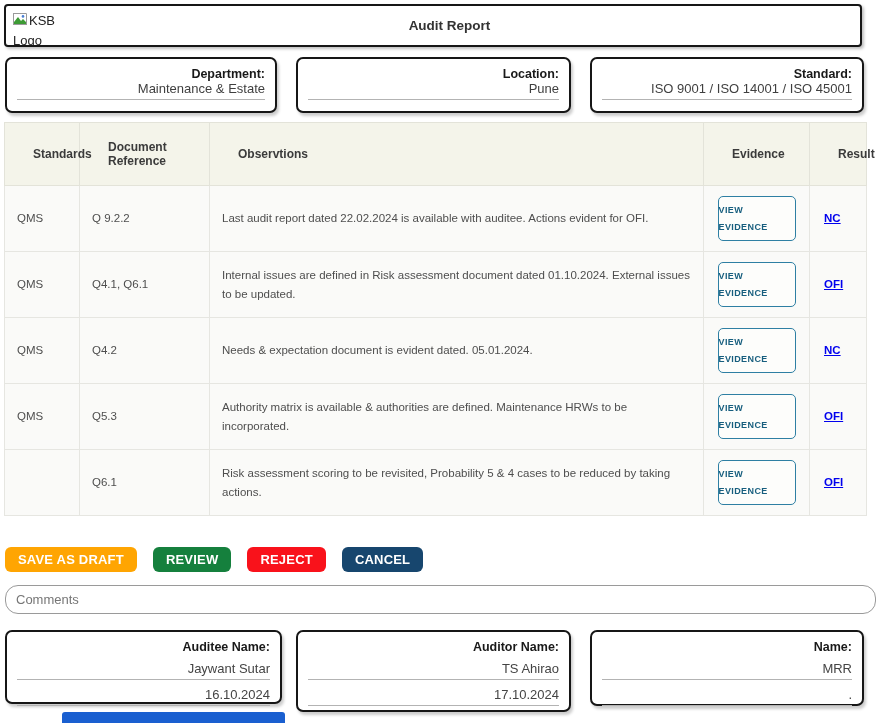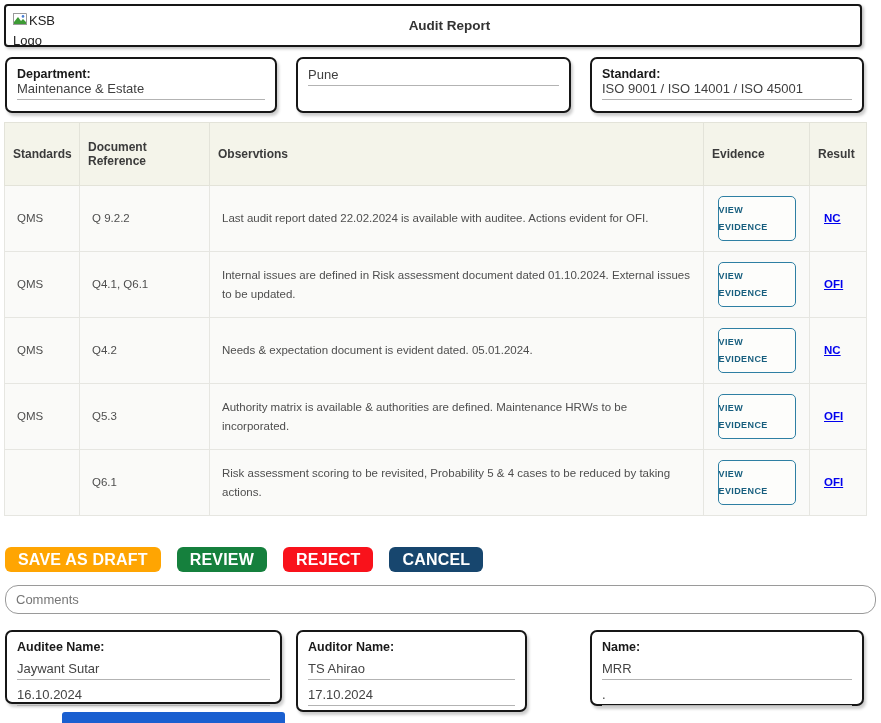--- a/index.html
+++ b/index.html
@@ -16,68 +16,68 @@
   }
   .logo-wrap{
     width:66px;margin-left:7px;align-self:flex-start;padding-top:5px;
     font-size:13px;color:#222;line-height:1.55;word-spacing:1px;
   }
   .broken-ico{display:inline-block;vertical-align:-1px;margin-right:1px;}
   .title{flex:1;text-align:center;font-weight:bold;font-size:13.5px;color:#333;padding-right:40px;}
   
   .panel{
     position:absolute;border:2px solid #161616;border-radius:7px;background:#fff;
-    box-shadow:2px 3px 3px rgba(0,0,0,.2);padding:8px 10px 0;box-sizing:border-box;
+    box-shadow:2px 3px 3px rgba(0,0,0,.2);padding:8px 10px 0;box-sizing:border-box;text-align:right;
   }
   .plabel{font-weight:bold;font-size:12.5px;color:#191919;}
   .pvalue{
     margin-top:0;font-size:13px;color:#3f3f3f;
     border-bottom:1px solid #b3b3b3;padding-bottom:3px;
   }
   #info1{left:5px;top:57px;width:272px;height:56px;}
   #info2{left:296px;top:57px;width:275px;height:56px;}
   #info3{left:590px;top:57px;width:274px;height:56px;}
   
   .audit-table{
     position:absolute;left:4px;top:122px;width:862px;
     border-collapse:collapse;table-layout:fixed;background:#fafaf8;
   }
   .audit-table th{
     background:#f4f4ea;height:62px;font-size:12px;color:#3b3b3b;
-    text-align:left;padding:0 8px;font-weight:600;border:1px solid #e3e3d9;
+    text-align:left;padding:0 28px;font-weight:600;border:1px solid #e3e3d9;
   }
   .audit-table td{
     height:65px;font-size:11.5px;color:#4e4e4e;padding:0 12px;
     border:1px solid #e6e6e1;vertical-align:middle;line-height:1.65;
   }
   td.c-evidence{text-align:center;padding:0 6px;}
   td.c-result{padding-left:14px;}
   .view-evidence{
     display:inline-block;width:78px;padding:5px 0;border:1px solid #2e7fa3;
     border-radius:5px;background:#fdfdfb;color:#175e7e;font-weight:bold;
     font-size:9px;letter-spacing:.4px;line-height:1.8;cursor:pointer;
     font-family:inherit;text-align:left;
   }
   .result-link{color:#0000EE;font-weight:bold;font-size:11.5px;text-decoration:underline;cursor:pointer;}
   
   .actions{position:absolute;left:5px;top:547px;display:flex;gap:16px;}
   .btn{
     height:25px;padding:0 13px;border:none;border-radius:6px;color:#fff;
-    font-weight:bold;font-size:16px;font-family:inherit;cursor:pointer;letter-spacing:.2px;
+    font-weight:bold;font-size:13px;font-family:inherit;cursor:pointer;letter-spacing:.2px;
   }
   
   .comments{
     position:absolute;left:5px;top:585px;width:871px;height:29px;
     border:1px solid #9a9a9a;border-radius:13px;box-sizing:border-box;
     font-size:13px;padding:0 10px;color:#333;font-family:inherit;background:#fff;
   }
   .comments::placeholder{color:#767676;}
   
   #sig1{left:5px;top:630px;width:277px;height:74px;}
-  #sig2{left:296px;top:630px;width:231px;height:82px;}
+  #sig2{left:296px;top:630px;width:275px;height:82px;}
   #sig3{left:590px;top:630px;width:274px;height:76px;}
   .pvalue2{
     margin-top:7px;font-size:13px;color:#444;
     border-bottom:1px solid #b3b3b3;padding-bottom:3px;
   }
   
   .partial-bar{
     position:absolute;left:62px;top:712px;width:223px;height:11px;
     border-radius:3px 3px 0 0;background:#1a5fd0;
   }
@@ -95,20 +95,21 @@
     </svg><span>KSB Logo</span>
   </div>
   <div class="title">Audit Report</div>
 </div>
 
 <div class="panel" id="info1">
   <div class="plabel">Department:</div>
   <div class="pvalue">Maintenance &amp; Estate</div>
 </div>
 <div class="panel" id="info2">
+  <div class="plabel">Location:</div>
   <div class="pvalue">Pune</div>
 </div>
 <div class="panel" id="info3">
   <div class="plabel">Standard:</div>
   <div class="pvalue">ISO 9001 / ISO 14001 / ISO 45001</div>
 </div>
 
 <table class="audit-table">
   <colgroup>
     <col style="width:75px">

